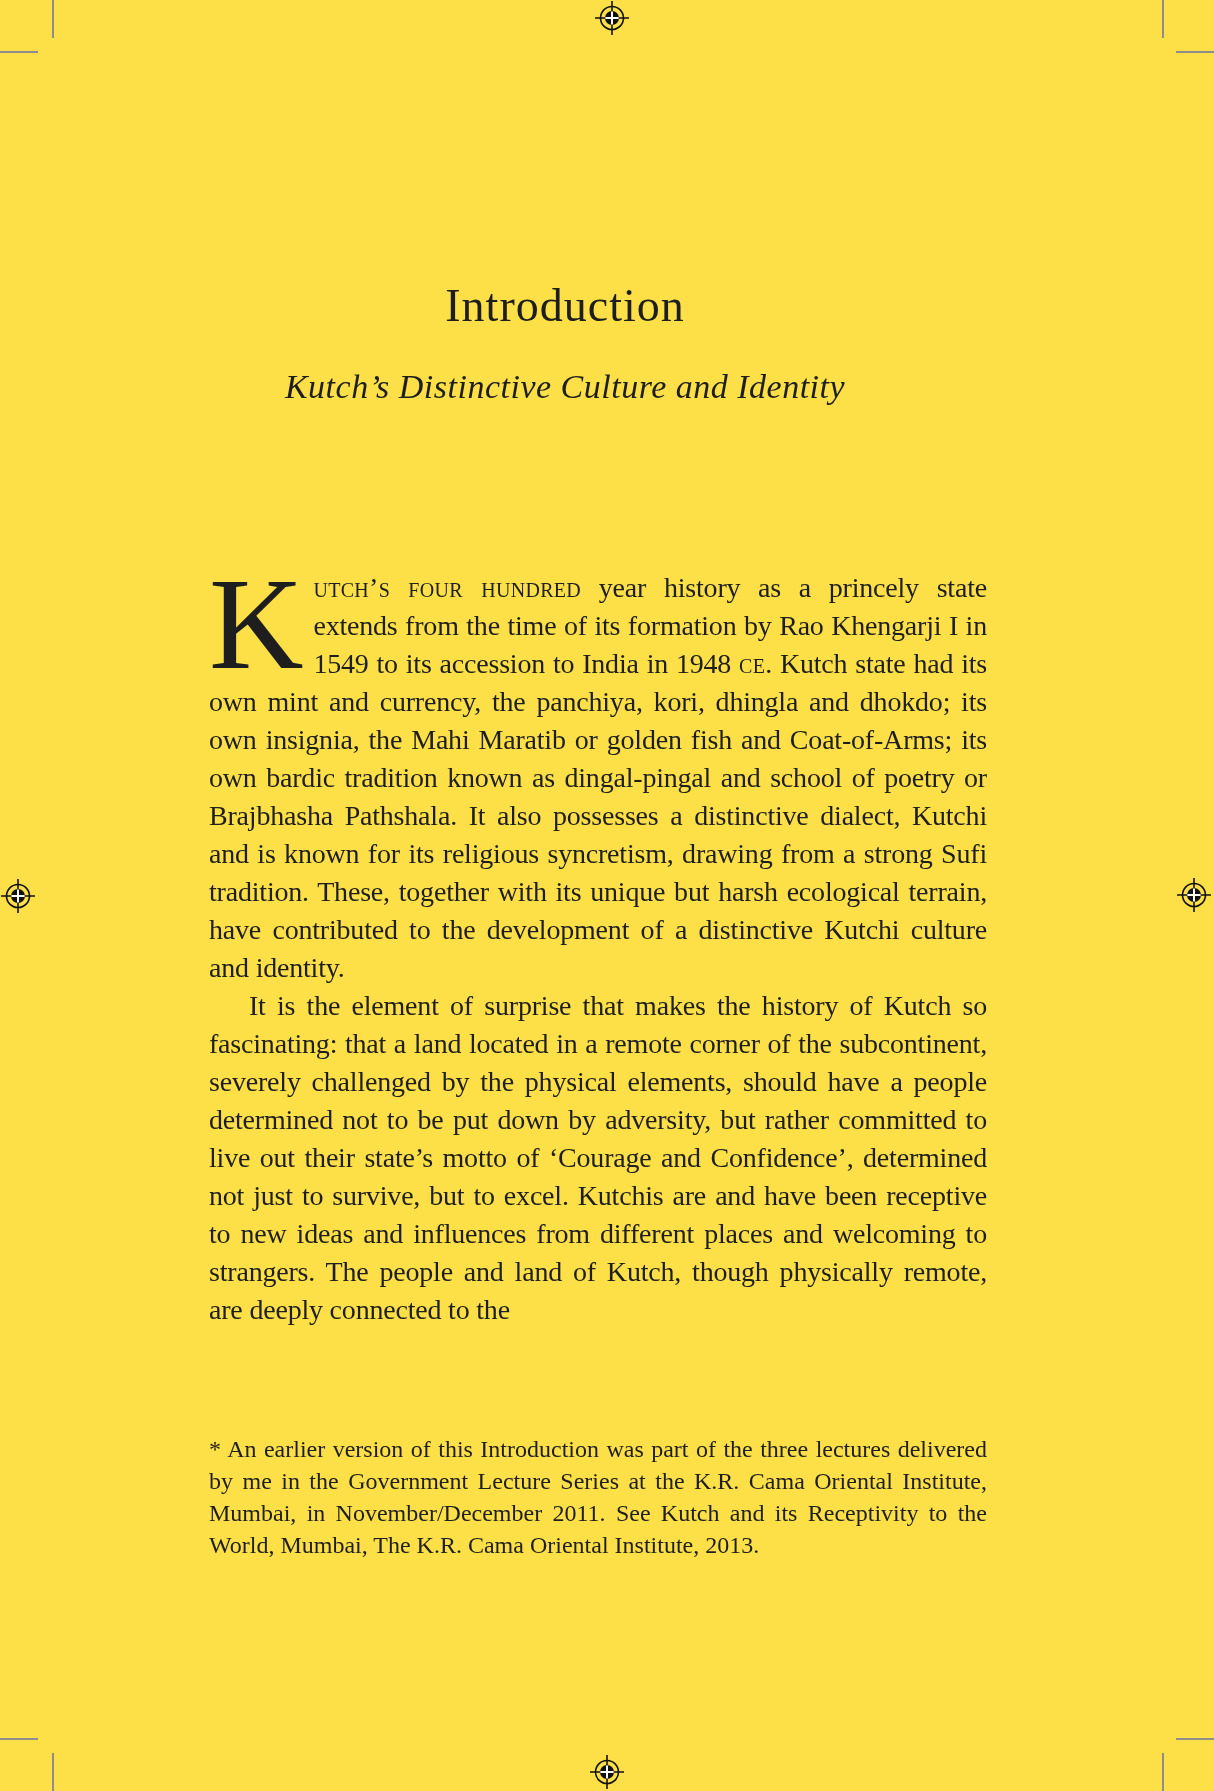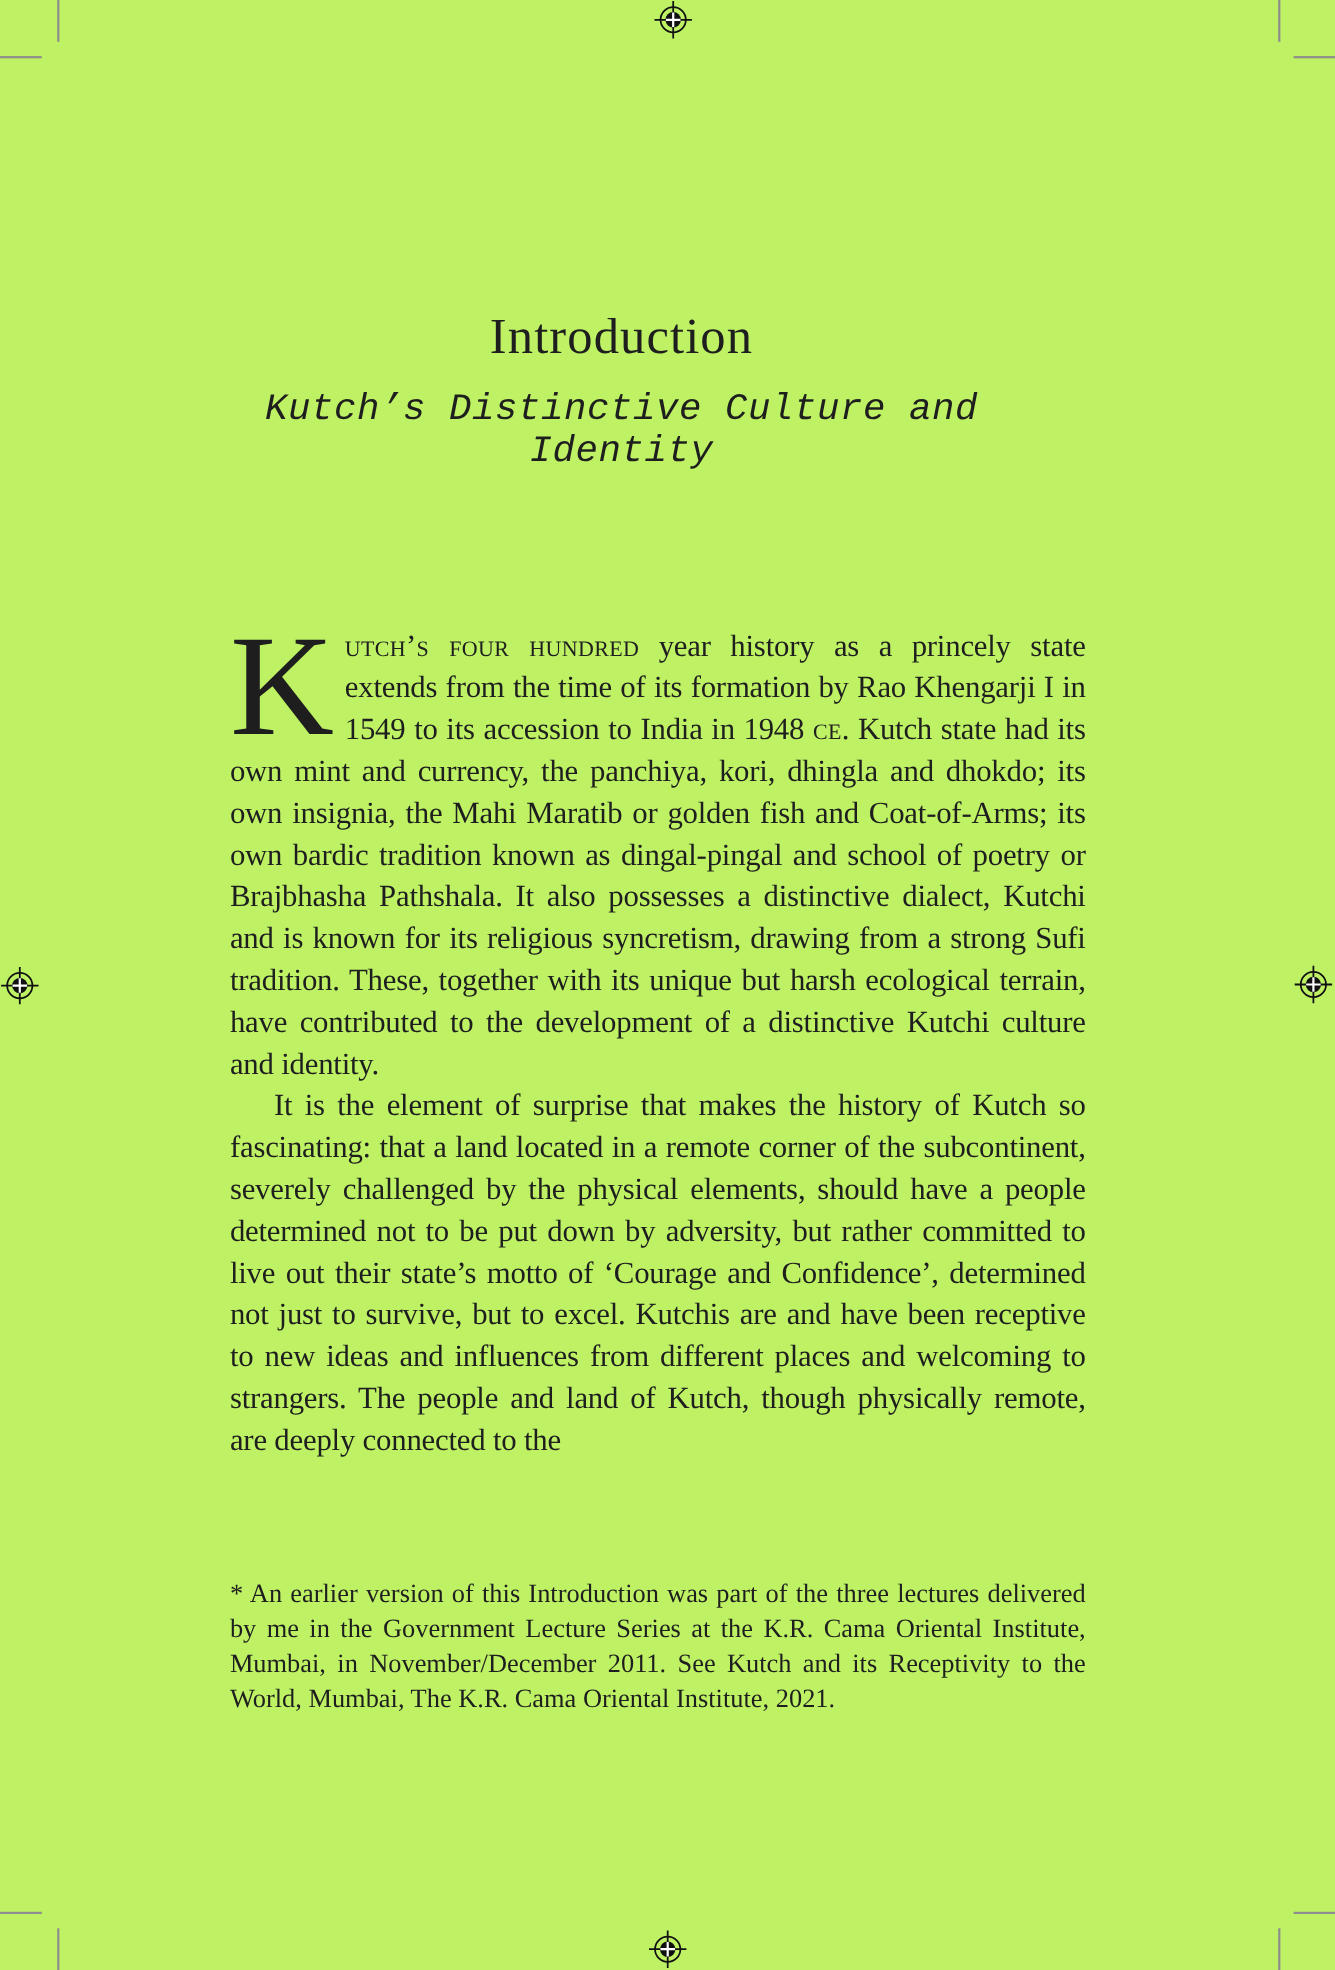--- a/index.html
+++ b/index.html
@@ -1,21 +1,21 @@
 <!DOCTYPE html>
 <html><head>
 <meta charset="utf-8">
 <style>
   * { margin:0; padding:0; box-sizing:border-box; }
   body { background:#e8e8e8; }
   .page {
     position:relative;
     width:1214px; height:1791px;
     margin:0 auto;
-    background:#bef264;
+    background:#fde047;
     overflow:hidden;
     font-family:"Liberation Serif","DejaVu Serif",serif;
     color:#1e1e1e;
   }
   
   .crop { position:absolute; background:#8d8d8d; }
   .crop.v { width:2px; height:38px; }
   .crop.h { height:2px; width:38px; }
   .crop.tl-v { left:52px; top:0; }
   .crop.tl-h { left:0; top:51px; }
@@ -27,21 +27,21 @@
   .crop.br-v { left:1162px; top:1753px; }
   
   .regmark { position:absolute; width:40px; height:40px; }
   .regmark.top    { left:592px;  top:-2px; }
   .regmark.left   { left:-2px;   top:876px; }
   .regmark.right  { left:1174px; top:875px; }
   .regmark.bottom { left:587px;  top:1752px; }
   
   .heading { position:absolute; left:209px; top:279px; width:712px; text-align:center; }
   .title { font-size:46px; font-weight:normal; letter-spacing:1px; }
-  .subtitle { font-size:34px; font-style:italic; font-weight:normal; margin-top:22px; letter-spacing:.5px;font-family:Liberation Mono, monospace; }
+  .subtitle { font-size:34px; font-style:italic; font-weight:normal; margin-top:36px; letter-spacing:.5px; }
   
   .bodytext {
     position:absolute; left:209px; top:569px; width:778px;
     font-size:28px; line-height:38px; text-align:justify;
     letter-spacing:-.2px;
   }
   .para2 { text-indent:40px; }
   .dropcap {
     float:left;
     font-size:131px; line-height:102px; height:102px;
@@ -113,15 +113,15 @@
   <div class="heading">
     <h1 class="title">Introduction</h1>
     <h2 class="subtitle">Kutch’s Distinctive Culture and Identity</h2>
   </div>
 
   <div class="bodytext">
     <p class="para1"><span class="dropcap">K</span><span><span class="sc">utch’s four hundred</span><span> year history as a princely state extends from the time of its formation by Rao Khengarji I in 1549 to its accession to India in 1948 </span><span class="sc">ce</span><span>. Kutch state had its own mint and currency, the </span><span class="i">panchiya</span><span>, </span><span class="i">kori</span><span>, </span><span class="i">dhingla</span><span> and </span><span class="i">dhokdo</span><span>; its own insignia, the </span><span class="i">Mahi Maratib</span><span> or golden fish and Coat-of-Arms; its own bardic tradition known as </span><span class="i">dingal-pingal</span><span> and school of poetry or </span><span class="i">Brajbhasha Pathshala</span><span>. It also possesses a distinctive dialect, </span><span class="i">Kutchi</span><span> and is known for its religious syncretism, drawing from a strong Sufi tradition. These, together with its unique but harsh ecological terrain, have contributed to the development of a distinctive Kutchi culture and identity.</span></span></p>
     <p class="para2"><span>It is the element of surprise that makes the history of Kutch so fascinating: that a land located in a remote corner of the subcontinent, severely challenged by the physical elements, should have a people determined not to be put down by adversity, but rather committed to live out their state’s motto of ‘Courage and Confidence’, determined not just to survive, but to excel. Kutchis are and have been receptive to new ideas and influences from different places and welcoming to strangers. The people and land of Kutch, though physically remote, are deeply connected to the</span></p>
   </div>
 
-  <p class="footnote"><span>* An earlier version of this Introduction was part of the three lectures delivered by me in the Government Lecture Series at the K.R. Cama Oriental Institute, Mumbai, in November/December 2011. See </span><span class="i">Kutch and its Receptivity to the World</span><span>, Mumbai, The K.R. Cama Oriental Institute, 2021.</span></p>
+  <p class="footnote"><span>* An earlier version of this Introduction was part of the three lectures delivered by me in the Government Lecture Series at the K.R. Cama Oriental Institute, Mumbai, in November/December 2011. See </span><span class="i">Kutch and its Receptivity to the World</span><span>, Mumbai, The K.R. Cama Oriental Institute, 2013.</span></p>
 
 </div>
 
 </body></html>

